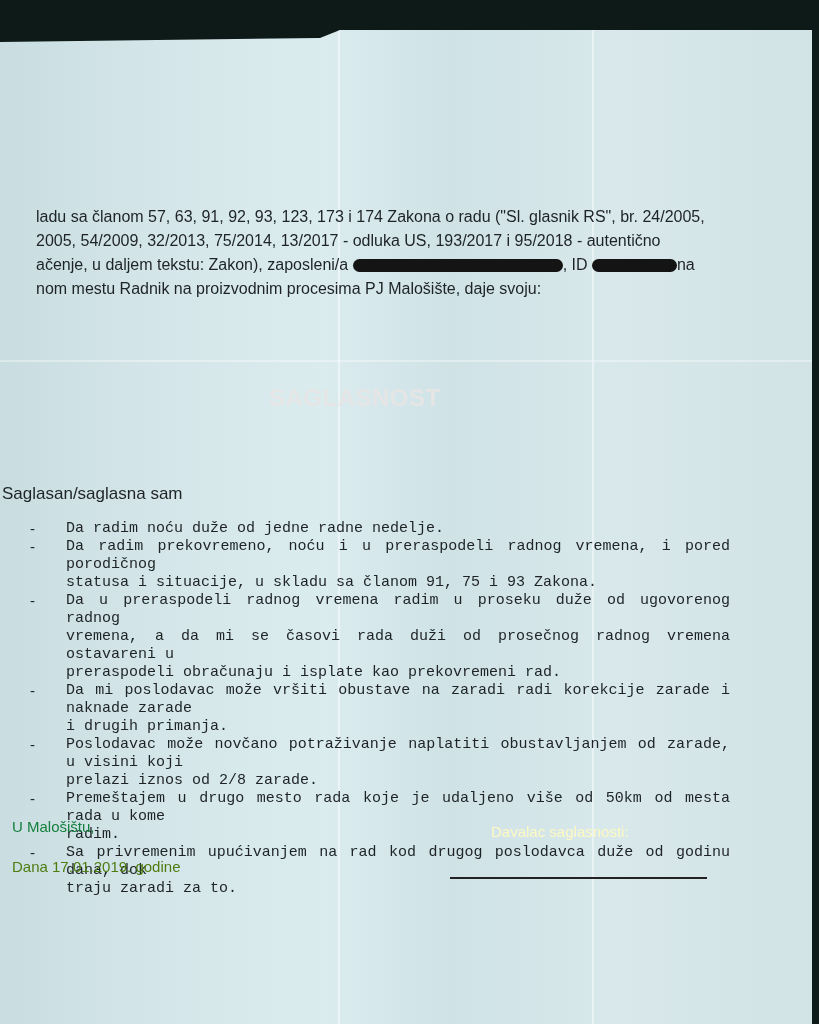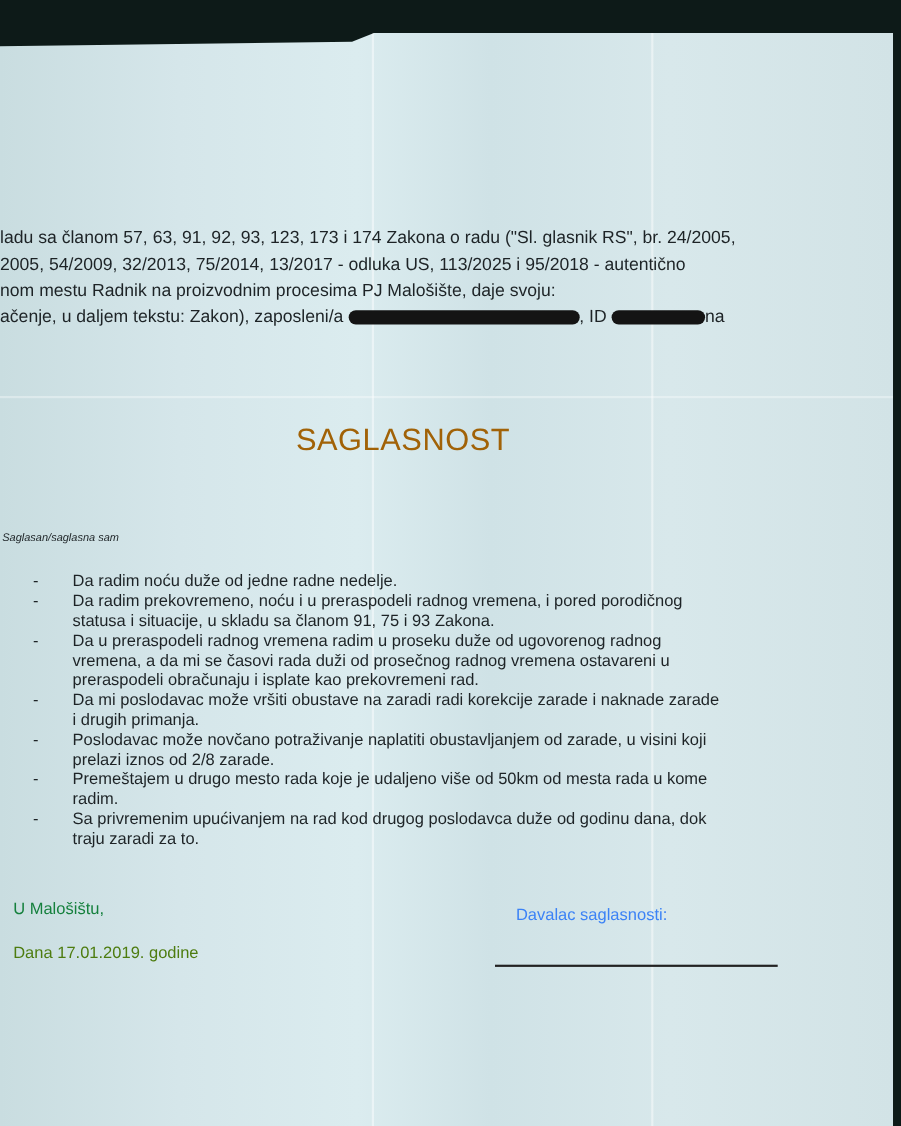--- a/index.html
+++ b/index.html
@@ -16,59 +16,59 @@
     clip-path: polygon(0 12px, 320px 8px, 340px 0, 812px 0, 812px 100%, 0 100%);
   }
   .fold-v {
     position: absolute; top: 0; width: 2px; height: 100%;
     background: rgba(255,255,255,0.45);
   }
   .fold-h {
     position: absolute; left: 0; width: 100%; height: 2px;
     background: rgba(255,255,255,0.35);
   }
-  .doc-text { position: absolute; color: #1d2326; font-size: 15.5px; white-space: nowrap; }
+  .doc-text { position: absolute; color: #1d2326; font-size: 15.5px; white-space: nowrap; margin-left: 36px; }
   .intro { left: 0; top: 205px; line-height: 24px; font-size: 16px; }
   .intro .line { display: block; }
   .redact {
     display: inline-block; background: #141414; border-radius: 8px;
     height: 13px; vertical-align: middle;
   }
   .title {
     position: absolute; left: 269px; top: 384px;
-    font-size: 28px; font-weight: normal; letter-spacing: 0.5px; color: #a16207;
+    font-size: 24px; font-weight: bold; letter-spacing: 0.5px; color: #e5e5e5;
   }
-  .consent-lead { position: absolute; left: 2px; top: 484px; font-size: 10px; color: #1d2326; font-style: italic; }
+  .consent-lead { position: absolute; left: 2px; top: 484px; font-size: 17px; color: #1d2326; }
   .items { position: absolute; left: 30px; top: 520px; width: 700px; margin: 0; padding: 0; list-style: none; }
   .items li { position: relative; padding-left: 36px; font-size: 15px; line-height: 18px; color: #1d2326; margin-bottom: 0; }
   .items li .dash { position: absolute; left: 0; top: 0; }
-  .items li .txt { display: block; white-space: pre-line; text-align: justify; }
+  .items li .txt { display: block; white-space: pre-line; text-align: justify; font-family: Liberation Mono, monospace; }
   .place { position: absolute; left: 12px; top: 818px; font-size: 15px; color: #15803d; }
   .date { position: absolute; left: 12px; top: 858px; font-size: 15px; color: #4d7c0f; }
-  .signer { position: absolute; left: 469px; top: 823px; font-size: 15px; color: #3b82f6; }
+  .signer { position: absolute; left: 491px; top: 823px; font-size: 15px; color: #fef9c3; }
   .sig-line { position: absolute; left: 450px; top: 877px; width: 257px; height: 2px; background: #222; }
 </style>
 </head>
 <body>
 
 <div class="paper">
   <div class="fold-v" style="left:338px"></div>
   <div class="fold-v" style="left:592px"></div>
   <div class="fold-h" style="top:330px"></div>
 </div>
 
 <div class="doc-text intro">
   <span class="line">ladu sa članom 57, 63, 91, 92, 93, 123, 173 i 174 Zakona o radu ("Sl. glasnik RS", br. 24/2005,</span>
-  <span class="line">2005, 54/2009, 32/2013, 75/2014, 13/2017 - odluka US, 113/2025 i 95/2018 - autentično</span>
-  <span class="line">nom mestu Radnik na proizvodnim procesima PJ Malošište, daje svoju:</span>
+  <span class="line">2005, 54/2009, 32/2013, 75/2014, 13/2017 - odluka US, 193/2017 i 95/2018 - autentično</span>
   <span class="line">
     <span>ačenje, u daljem tekstu: Zakon), zaposleni/a</span>
     <span class="redact" style="width:210px"></span><span>, ID</span>
     <span class="redact" style="width:85px"></span><span>na</span>
   </span>
+  <span class="line">nom mestu Radnik na proizvodnim procesima PJ Malošište, daje svoju:</span>
 </div>
 
 <div class="title">SAGLASNOST</div>
 
 <div class="consent-lead">Saglasan/saglasna sam</div>
 
 <ul class="items">
   <li>
       <span class="dash">-</span>
       <span class="txt">Da radim noću duže od jedne radne nedelje.</span>

